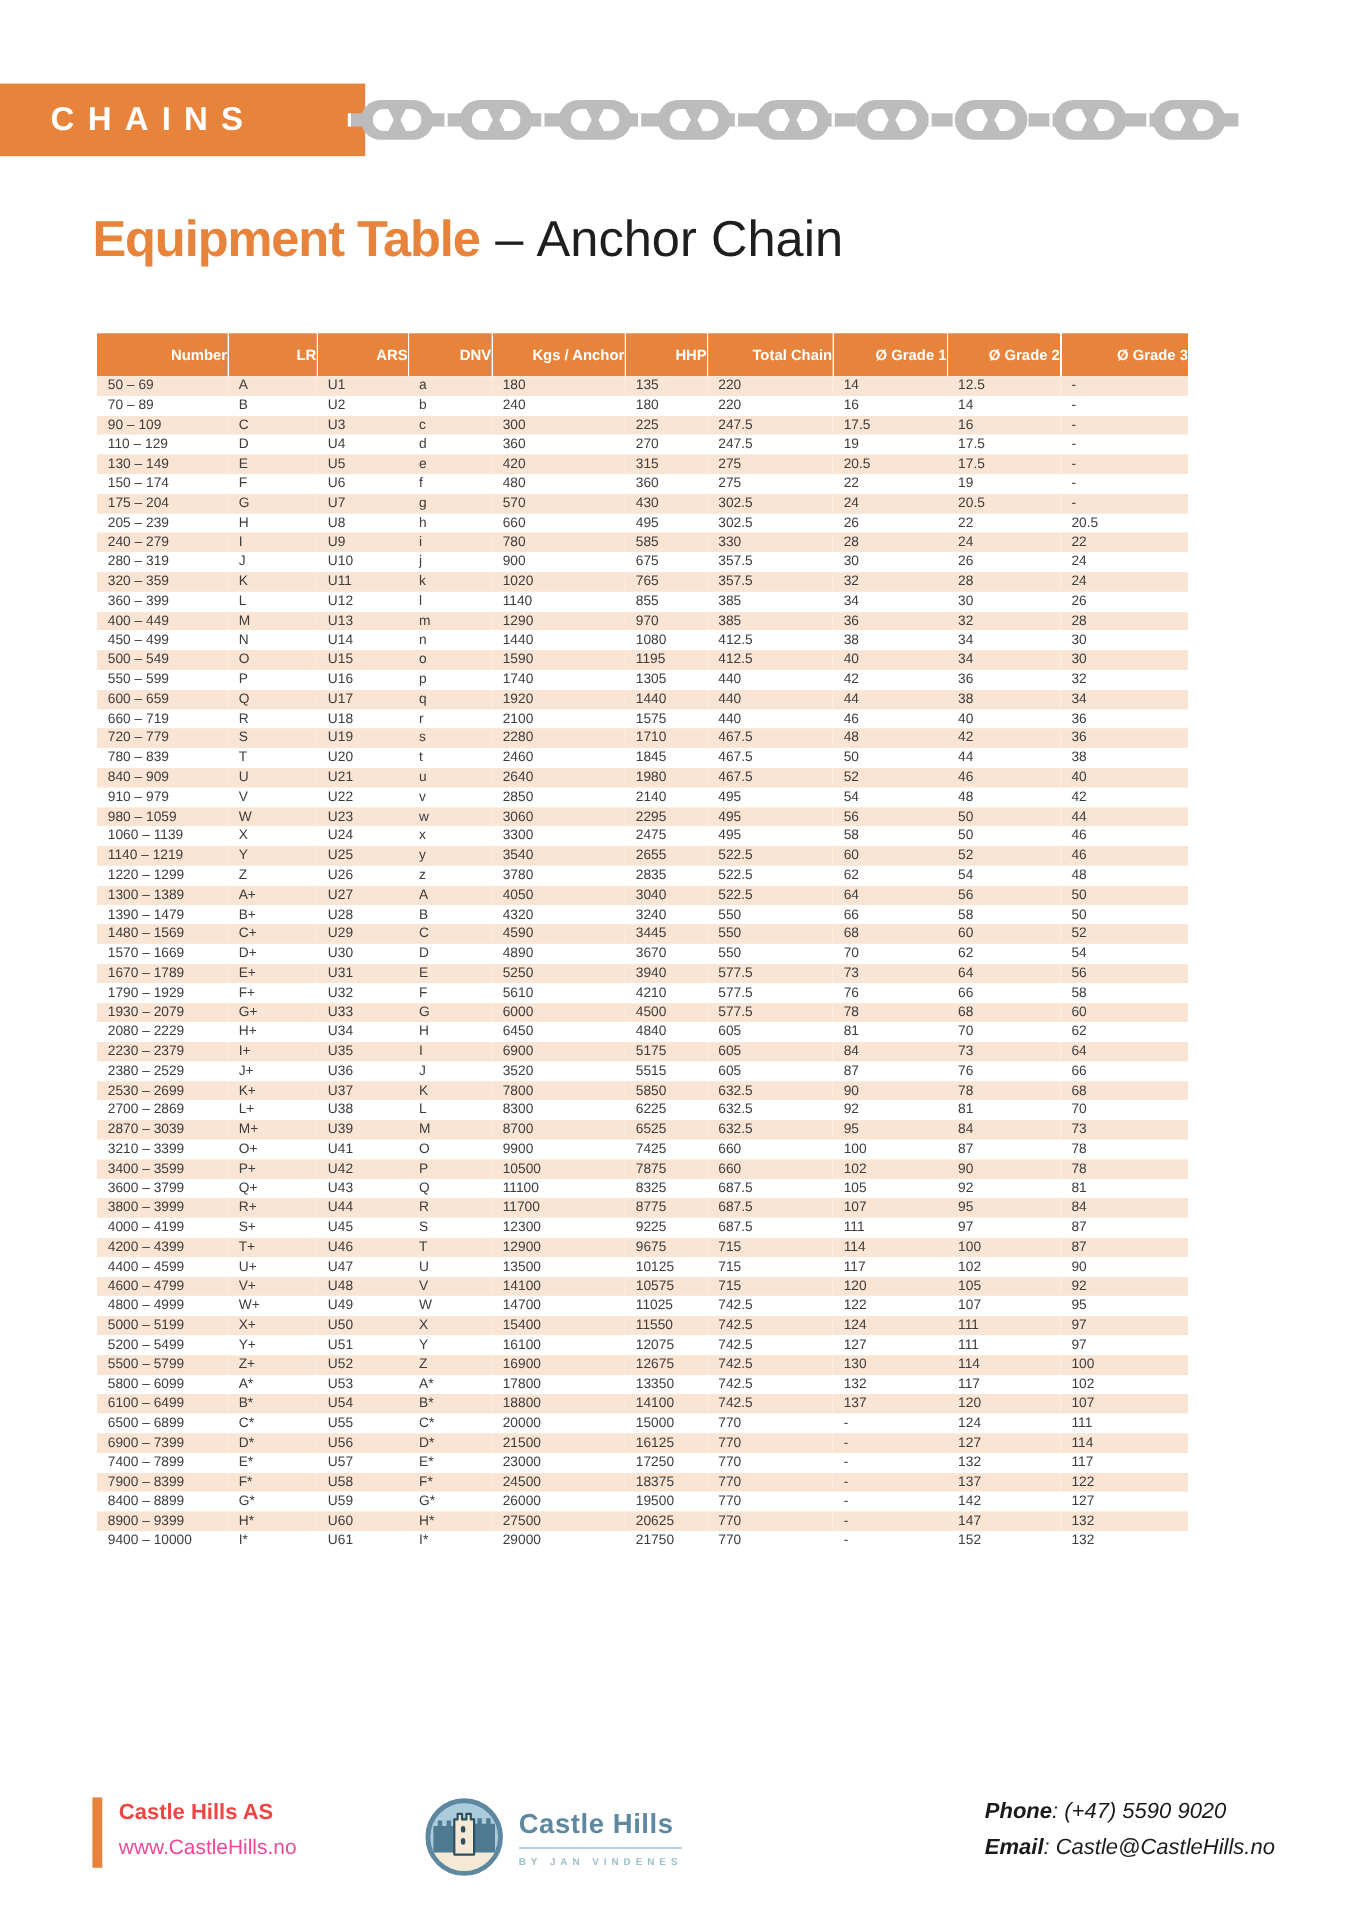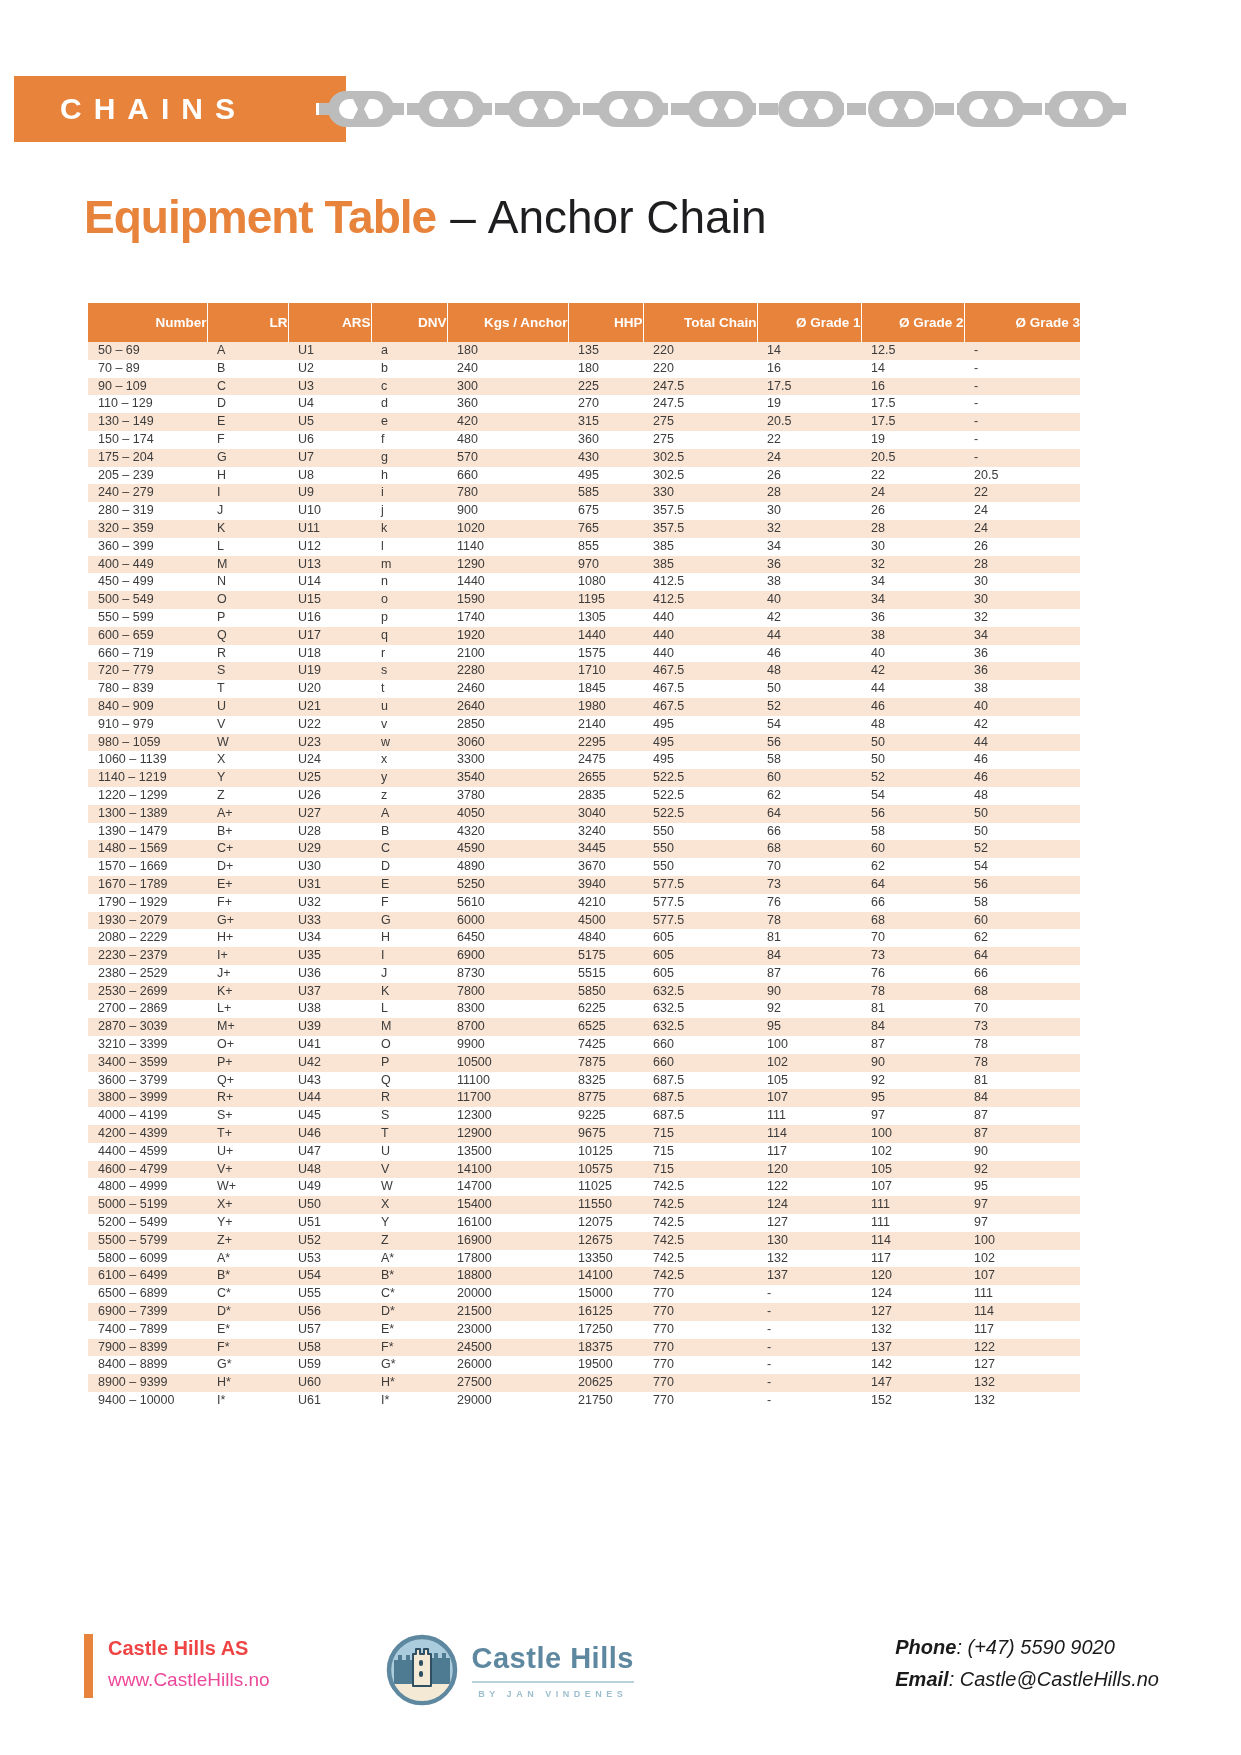--- a/index.html
+++ b/index.html
@@ -12,21 +12,21 @@
     --logo-cream:#F3E9D4;
   }
   *{box-sizing:border-box}
   html,body{margin:0;padding:0}
   body{
     width:1241px;height:1755px;position:relative;background:#ffffff;
     font-family:"Liberation Sans",sans-serif;overflow:hidden;
   }
   
   .banner{
-    position:absolute;left:14px;top:76px;width:332px;height:66px;
+    position:absolute;left:0;top:76px;width:332px;height:66px;
     background:var(--accent);display:flex;align-items:center;padding-left:46px;
   }
   .banner-label{color:#fff;font-size:30px;font-weight:bold;letter-spacing:12px;}
   .chain-art{position:absolute;left:316px;top:74px;}
   
   .title{position:absolute;left:84px;top:192px;margin:0;font-size:46px;line-height:1.1;white-space:nowrap;}
   .t-orange{color:var(--accent);font-weight:800;letter-spacing:-1px;}
   .t-dash{color:#1e1e20;font-weight:400;padding:0 12px 0 14px;}
   .t-rest{color:#1e1e20;font-weight:400;letter-spacing:0px;}
   
@@ -47,21 +47,21 @@
   .eq-table tbody tr:nth-child(odd){background:var(--stripe);}
   
   .footer{position:absolute;left:84px;top:1634px;width:1075px;display:flex;align-items:flex-start;}
   .f-left{display:flex;}
   .f-bar{width:9px;height:64px;background:var(--accent);margin-right:15px;}
   .f-company{font-size:20px;font-weight:bold;color:#ef4444;padding-top:3px;}
   .f-web{font-size:19px;color:#ec4899;margin-top:9px;}
   .f-logo{display:flex;align-items:center;margin-left:116px;}
   .f-logo-text{margin-left:14px;display:flex;flex-direction:column;}
   .f-logo-name{
-    font-size:29px;font-weight:bold;color:var(--logo-blue);letter-spacing:0.5px;
+    font-size:25px;font-weight:bold;color:var(--logo-blue);letter-spacing:0.5px;
     padding-bottom:6px;border-bottom:2px solid #B9D2DE;
   }
   .f-logo-tag{font-size:9px;letter-spacing:4.5px;color:#9DBECE;margin-top:6px;text-align:center;font-weight:bold;}
   .f-right{margin-left:auto;padding-top:2px;font-style:italic;}
   .f-right .f-line{font-size:20px;color:#1a1a1a;margin-bottom:9px;}
   .f-right .b{font-weight:bold;}
 </style>
 </head>
 <body>
 
@@ -540,21 +540,21 @@
         <td>605</td>
         <td>84</td>
         <td>73</td>
         <td>64</td>
       </tr>
       <tr>
         <td>2380 – 2529</td>
         <td>J+</td>
         <td>U36</td>
         <td>J</td>
-        <td>8730</td>
+        <td>3520</td>
         <td>5515</td>
         <td>605</td>
         <td>87</td>
         <td>76</td>
         <td>66</td>
       </tr>
       <tr>
         <td>2530 – 2699</td>
         <td>K+</td>
         <td>U37</td>

